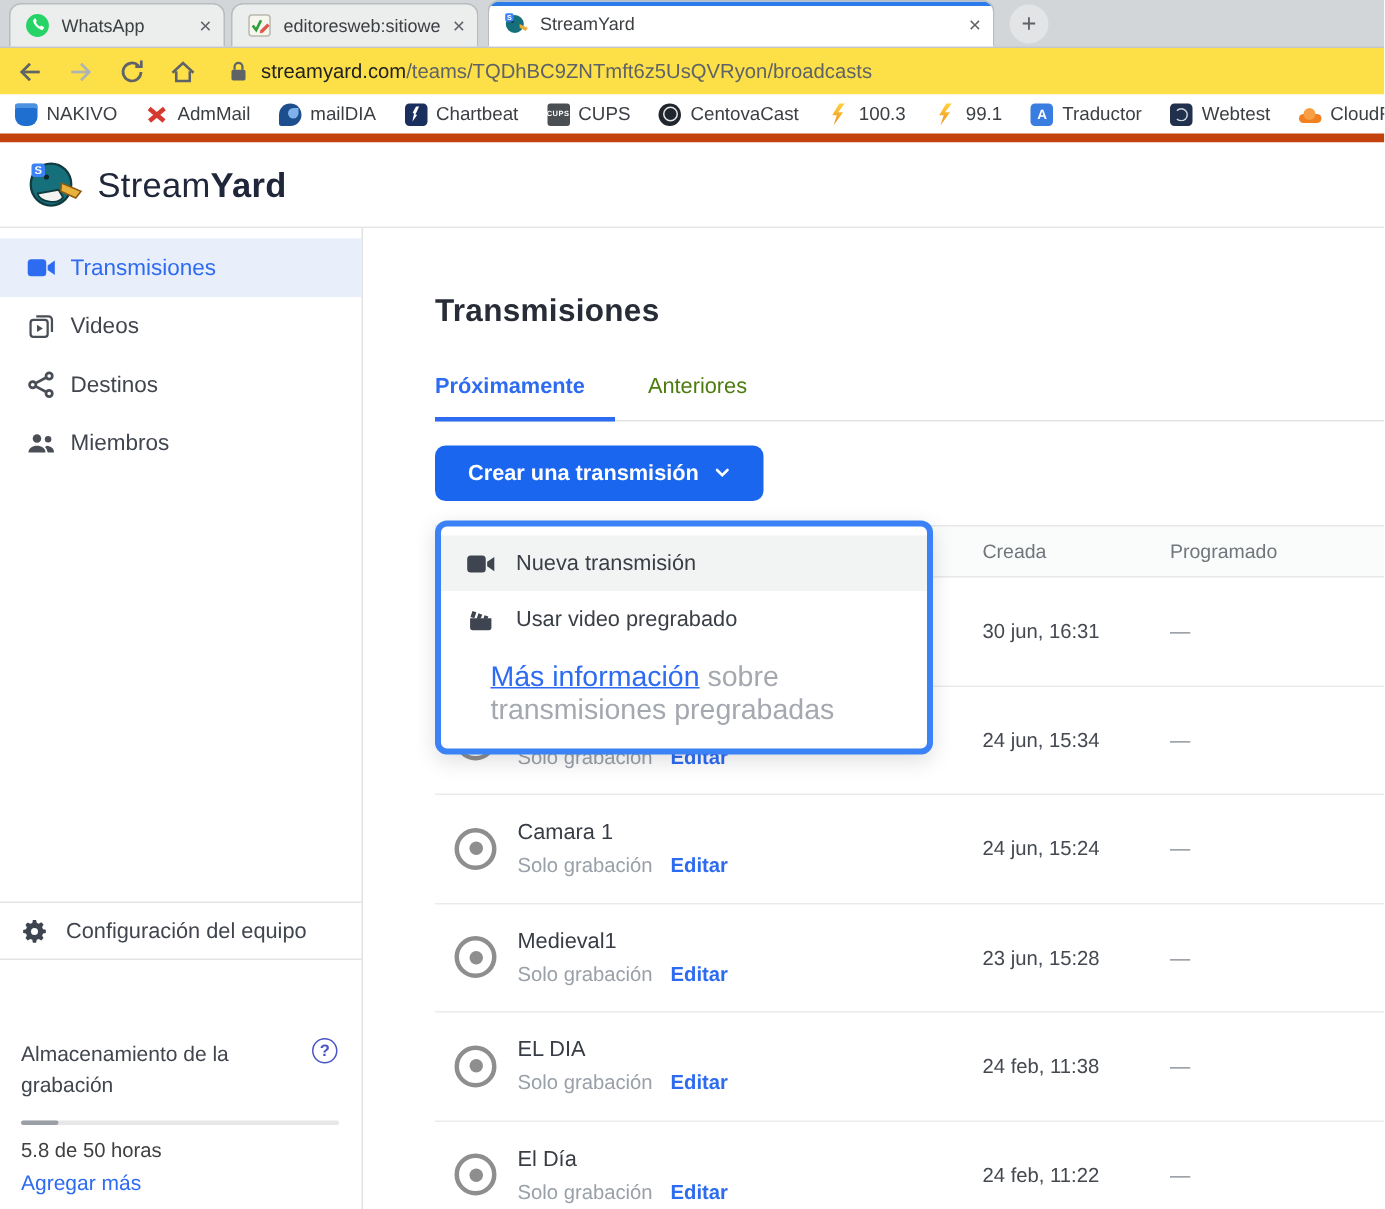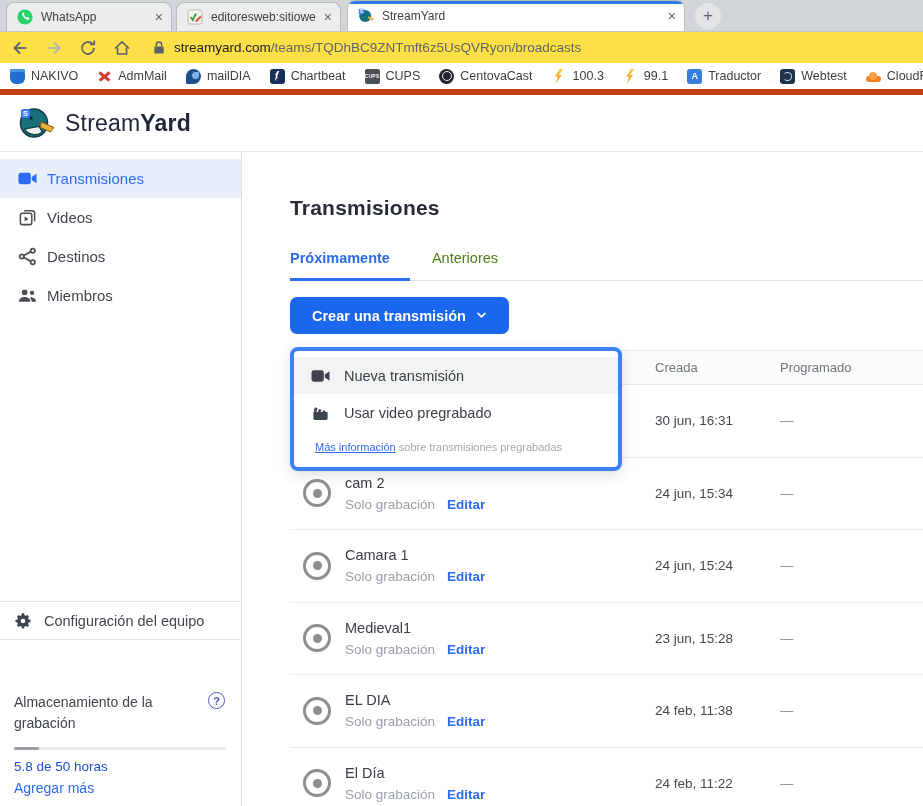--- a/index.html
+++ b/index.html
@@ -8,21 +8,21 @@
   .screen { position:relative; width:923px; height:806px; overflow:hidden; background:#fff; }
 
   
   .tabstrip { height:32px; background:#d3d6d8; display:flex; align-items:flex-end; border-bottom:1px solid #c3c6c8; }
   .btab { position:relative; height:29px; display:flex; align-items:center; padding:0 8px 0 10px;
           background:#eceded; border:1px solid #b9bcbe; border-bottom:none; border-radius:8px 8px 0 0;
           font-size:12px; color:#3d4043; overflow:hidden; }
   .btab .fav { width:16px; height:16px; flex:0 0 16px; margin-right:8px; }
   .btab .ttl { flex:1; white-space:nowrap; overflow:hidden; }
   .btab .cls { flex:0 0 auto; margin-left:8px; color:#5f6368; font-size:14px; line-height:1; cursor:pointer; }
-  .btab.t1 { width:166px; margin-left:6px; }
+  .btab.t1 { width:144px; margin-left:6px; }
   .btab.t2 { width:165px; margin-left:4px; }
   .btab.active { width:338px; margin-left:6px; height:31px; background:#fff; border-color:#b9bcbe; z-index:2; }
   .btab.active::before { content:""; position:absolute; top:0; left:0; right:0; height:3px; background:#2b7ce9; border-radius:8px 8px 0 0; }
   .newtab { width:26px; height:26px; margin:0 0 2px 10px; border-radius:50%; background:#e2e4e5;
             display:flex; align-items:center; justify-content:center; color:#5f6368; font-size:17px; cursor:pointer; }
 
   .toolbar { height:31px; background:#fde047; display:flex; align-items:center; padding:0 10px; }
   .navic { width:20px; height:20px; margin-right:14px; }
   .navic svg { width:20px; height:20px; }
   .urlbox { display:flex; align-items:center; margin-left:6px; }
@@ -73,39 +73,39 @@
   .settings-row { height:38px; border-top:1px solid #e4e4e4; display:flex; align-items:center; padding-left:14px; font-size:14.5px; color:#40454e; cursor:pointer; }
   .settings-row .sic { width:18px; height:18px; margin-right:12px; color:#3f4550; }
   .settings-row .sic svg { width:18px; height:18px; }
   .storage { border-top:1px solid #e4e4e4; padding:12px 16px 10px 14px; }
   .st-head { display:flex;margin-top:40px; }
   .st-title { font-size:14px; color:#40454e; line-height:1.5; width:170px; }
   .st-help { margin-left:auto; width:17px; height:17px; border:1.6px solid #4a55c7; border-radius:50%; color:#4a55c7;
              font-size:11px; display:flex; align-items:center; justify-content:center; font-weight:bold; cursor:pointer; }
   .st-bar { margin-top:13px; height:3px; background:#e7e7e7; border-radius:2px; width:212px; }
   .st-fill { height:3px; background:#9aa0a6; border-radius:2px; width:12%; }
-  .st-usage { margin-top:9px; font-size:13.5px; color:#1d4ed8; }
+  .st-usage { margin-top:9px; font-size:13.5px; color:#404040; }
   .st-add { margin-top:6px; font-size:14px; color:#2d6bf0; cursor:pointer; }
 
   .main { flex:1; position:relative; background:#fff; }
   .m-title { margin:44px 0 0 48px; font-size:21px; font-weight:600; color:#272c37; letter-spacing:.2px; }
   .mtabs { margin:30px 0 0 48px; display:flex; gap:22px; border-bottom:1px solid #e3e3e3; }
   .mtab { font-size:14.5px; padding:0 20px 12px 0; color:#4d7c0f; font-weight:500; cursor:pointer; border-bottom:3px solid transparent; margin-bottom:-1px; }
   .mtab.active { color:#2d6bf0; font-weight:600; border-bottom-color:#2d6bf0; }
 
   .actions { position:relative; margin:16px 0 0 48px; }
   .create-btn { display:inline-flex; align-items:center; gap:10px; height:37px; padding:0 22px; border:none; border-radius:7px;
                 background:#1b66ee; color:#fff; font-size:14.5px; font-weight:700; font-family:inherit; cursor:pointer; }
   .dropdown { position:absolute; top:50px; left:0; width:332px; background:#fff; border:4px solid #3b82f6; border-radius:8px;
               box-shadow:0 4px 14px rgba(0,0,0,.13); z-index:5; padding:6px 0 14px; }
   .dd-item { height:37px; display:flex; align-items:center; gap:14px; padding:0 17px; font-size:14.5px; color:#3a3f46; cursor:pointer; }
   .dd-item.hover { background:#f2f3f3; }
   .dd-item .dic { width:19px; height:16px; color:#3f4550; display:flex; align-items:center; }
   .dd-item .dic svg { width:19px; height:16px; }
-  .dd-link { padding:10px 21px 0; font-size:11px; color:#a4a8af; }
+  .dd-link { padding:10px 33px 0; font-size:19px; color:#a4a8af; }
   .dd-link a { color:#2d6bf0; text-decoration:underline; cursor:pointer; }
 
   .btable { margin:16px 0 0 48px; width:633px; }
   .thead { display:flex; align-items:center; height:35px; background:#fafbfb; border-top:1px solid #e8e8e8; border-bottom:1px solid #e8e8e8;
            font-size:13px; color:#71757c; }
   .c-name { flex:0 0 365px; display:flex; align-items:center; padding-left:13px; }
   .c-created { flex:0 0 125px; }
   .c-sched { flex:1; }
   .trow { display:flex; align-items:center; height:72.5px; border-bottom:1px solid #ebebeb; font-size:13.5px; color:#44484f; }
   .rec { width:28px; height:28px; border:3px solid #8e8e8e; border-radius:50%; flex:0 0 28px; position:relative; }

